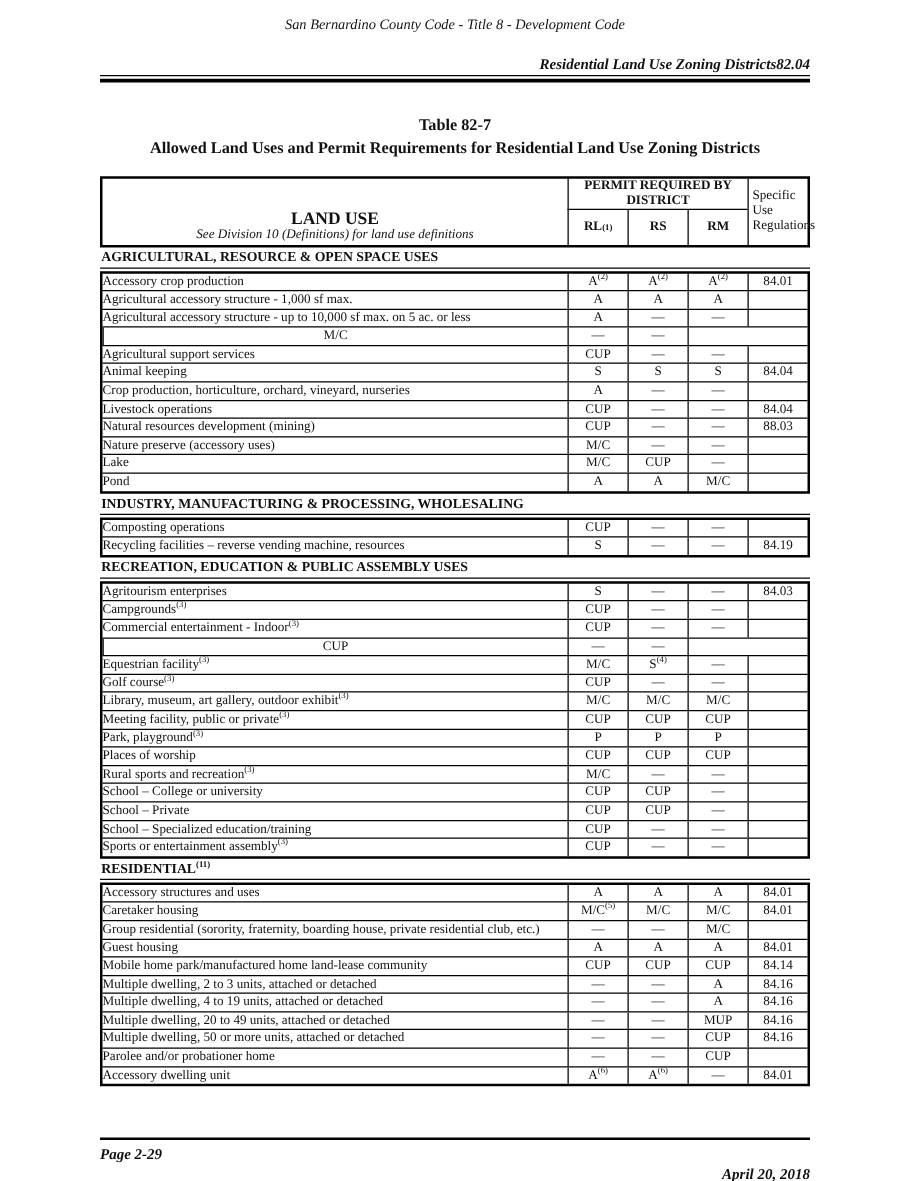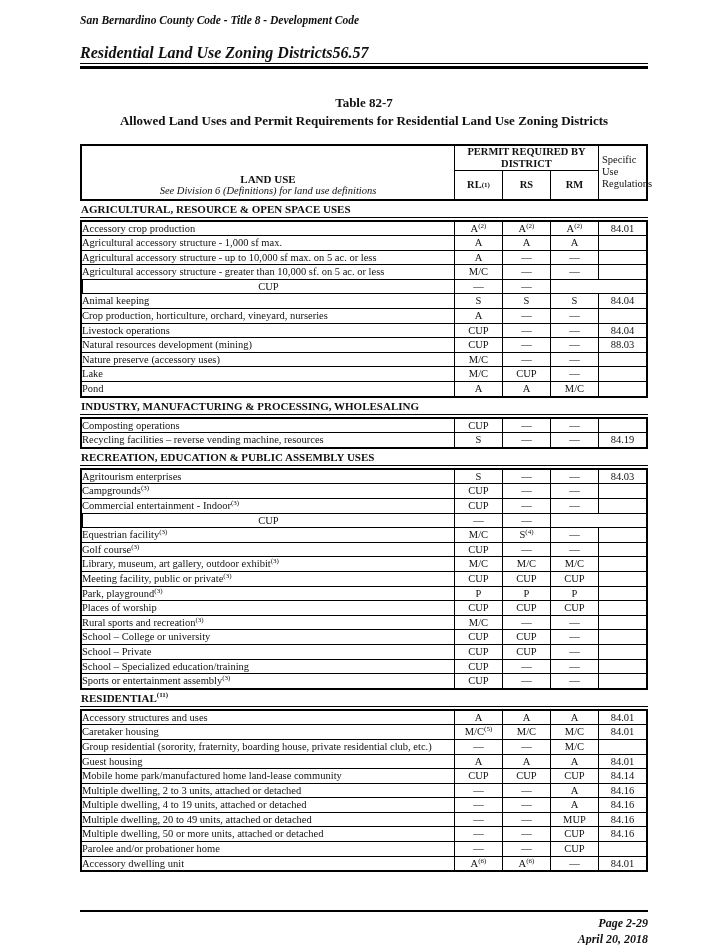--- a/index.html
+++ b/index.html
@@ -2,37 +2,37 @@
 <html><head>
 <meta charset="utf-8">
 <style>
   html,body{margin:0;padding:0;background:#e8e8e8;}
   .page{
     width:725px;height:945px;background:#ffffff;margin:0 auto;
     box-sizing:border-box;display:flex;flex-direction:column;
     font-family:"Liberation Serif","DejaVu Serif",serif;color:#111;
     padding:14px 77px 14px 80px;
   }
-  .topline{text-align:left;font-style:italic;font-weight:bold;font-size:11.5px;line-height:13px;}
-  .runhead{display:flex;justify-content:flex-start;align-items:flex-end;
-    font-style:italic;font-weight:bold;font-size:16px;margin-top:17px;
+  .topline{text-align:center;font-style:italic;font-weight:normal;font-size:11.5px;line-height:13px;}
+  .runhead{display:flex;justify-content:flex-end;align-items:flex-end;
+    font-style:italic;font-weight:bold;font-size:12px;margin-top:17px;
     border-bottom:1px solid #000;padding-bottom:1px;}
   .thickrule{height:2.5px;background:#000;margin-top:2px;}
   .tbltitle{margin-top:26px;text-align:center;font-weight:bold;}
   .tbltitle .l1{font-size:13px;line-height:15px;}
   .tbltitle .l2{font-size:13px;line-height:15px;margin-top:3px;}
   .landuse-table{margin-top:16px;}
   
   .thead{
     display:grid;grid-template-columns:372px 48px 48px 48px 1fr;
     grid-template-rows:25px 28px;border:2px solid #000;box-sizing:border-box;
   }
   .th-landuse{grid-column:1;grid-row:1/3;display:flex;flex-direction:column;
     justify-content:flex-end;align-items:center;padding-bottom:2px;}
-  .lu-title{font-weight:bold;font-size:11px;line-height:12px;}
+  .lu-title{font-weight:bold;font-size:14px;line-height:12px;}
   .lu-sub{font-style:italic;font-size:10.5px;line-height:12px;}
   .th-permit{grid-column:2/5;grid-row:1;border-left:1.5px solid #000;border-bottom:1.5px solid #000;
     font-weight:bold;font-size:10.5px;line-height:11.5px;text-align:center;
     display:flex;align-items:center;justify-content:center;padding:11px 6px;}
   .th-d{grid-row:2;border-left:1.5px solid #000;font-weight:bold;font-size:10.5px;
     display:flex;align-items:center;justify-content:center;}
   .th-d:nth-of-type(3){grid-column:2;}
   .th-d:nth-of-type(4){grid-column:3;}
   .th-d:nth-of-type(5){grid-column:4;}
   .th-spec{grid-column:5;grid-row:1/3;border-left:1.5px solid #000;font-weight:normal;
@@ -46,46 +46,46 @@
   .row{display:grid;grid-template-columns:372px 48px 48px 48px 1fr;height:13.6px;}
   .row + .row{border-top:1.5px solid #000;}
   .cell{font-size:10.5px;line-height:13.6px;overflow:hidden;white-space:nowrap;}
   .cell.label{}
   .cell.val{text-align:center;border-left:1.5px solid #000;}
   sup{font-size:7px;line-height:0;}
   
   .footer{margin-top:auto;}
   .footer .frule{height:2.5px;background:#000;}
   .footrow{position:relative;margin-top:4px;font-style:italic;font-weight:bold;font-size:12px;}
-  .footrow .pg{display:block;text-align:right;font-style:italic;}
+  .footrow .pg{display:block;text-align:left;font-style:italic;}
   .footrow .dt{position:absolute;right:0;top:16px;}
 </style>
 </head>
 <body>
 
 <div class="page">
 
   <div class="topline">San Bernardino County Code - Title 8 - Development Code</div>
 
   <div class="runhead">
     <span>Residential Land Use Zoning Districts</span>
-    <span>56.57</span>
+    <span>82.04</span>
   </div>
   <div class="thickrule"></div>
 
   <div class="tbltitle">
     <div class="l1">Table 82-7</div>
     <div class="l2">Allowed Land Uses and Permit Requirements for Residential Land Use Zoning Districts</div>
   </div>
 
   <div class="landuse-table">
     <div class="thead">
       <div class="th-landuse">
         <div class="lu-title">LAND USE</div>
-        <div class="lu-sub">See Division 6 (Definitions) for land use definitions</div>
+        <div class="lu-sub">See Division 10 (Definitions) for land use definitions</div>
       </div>
       <div class="th-permit">PERMIT REQUIRED BY DISTRICT</div>
       <div class="th-d">RL<sup>(1)</sup></div>
       <div class="th-d">RS</div>
       <div class="th-d">RM</div>
       <div class="th-spec">Specific Use Regulations</div>
     </div>
     <div id="sections">
         <div class="section">
           <div class="section-title">AGRICULTURAL, RESOURCE &amp; OPEN SPACE USES</div>
@@ -105,27 +105,27 @@
               <div class="cell val"></div>
             </div>
             <div class="row">
               <div class="cell label">Agricultural accessory structure - up to 10,000 sf max. on 5 ac. or less</div>
               <div class="cell val">A</div>
               <div class="cell val">—</div>
               <div class="cell val">—</div>
               <div class="cell val"></div>
             </div>
             <div class="row">
-              <div class="cell label">Agricultural accessory structure - greater than 10,000 sf. on 5 ac. or less</div>
-              <div class="cell val">M/C</div>
-              <div class="cell val">—</div>
-              <div class="cell val">—</div>
-              <div class="cell val"></div>
-            </div>
-            <div class="row">
+              <div class="cell val">M/C</div>
+              <div class="cell val">—</div>
+              <div class="cell val">—</div>
+              <div class="cell val"></div>
+            </div>
+            <div class="row">
+              <div class="cell label">Agricultural support services</div>
               <div class="cell val">CUP</div>
               <div class="cell val">—</div>
               <div class="cell val">—</div>
               <div class="cell val"></div>
             </div>
             <div class="row">
               <div class="cell label">Animal keeping</div>
               <div class="cell val">S</div>
               <div class="cell val">S</div>
               <div class="cell val">S</div>

